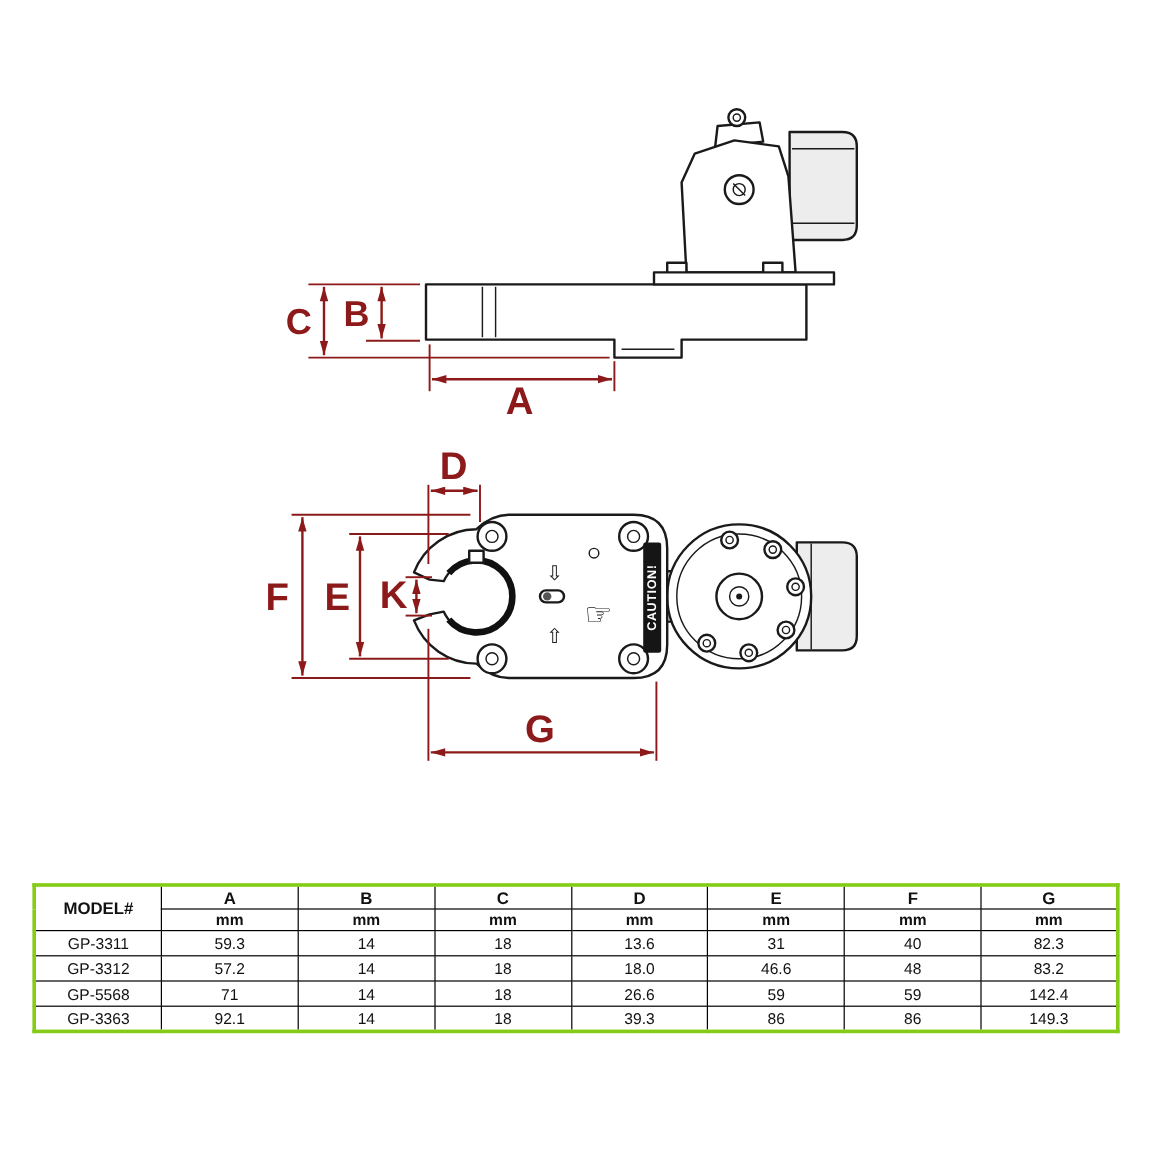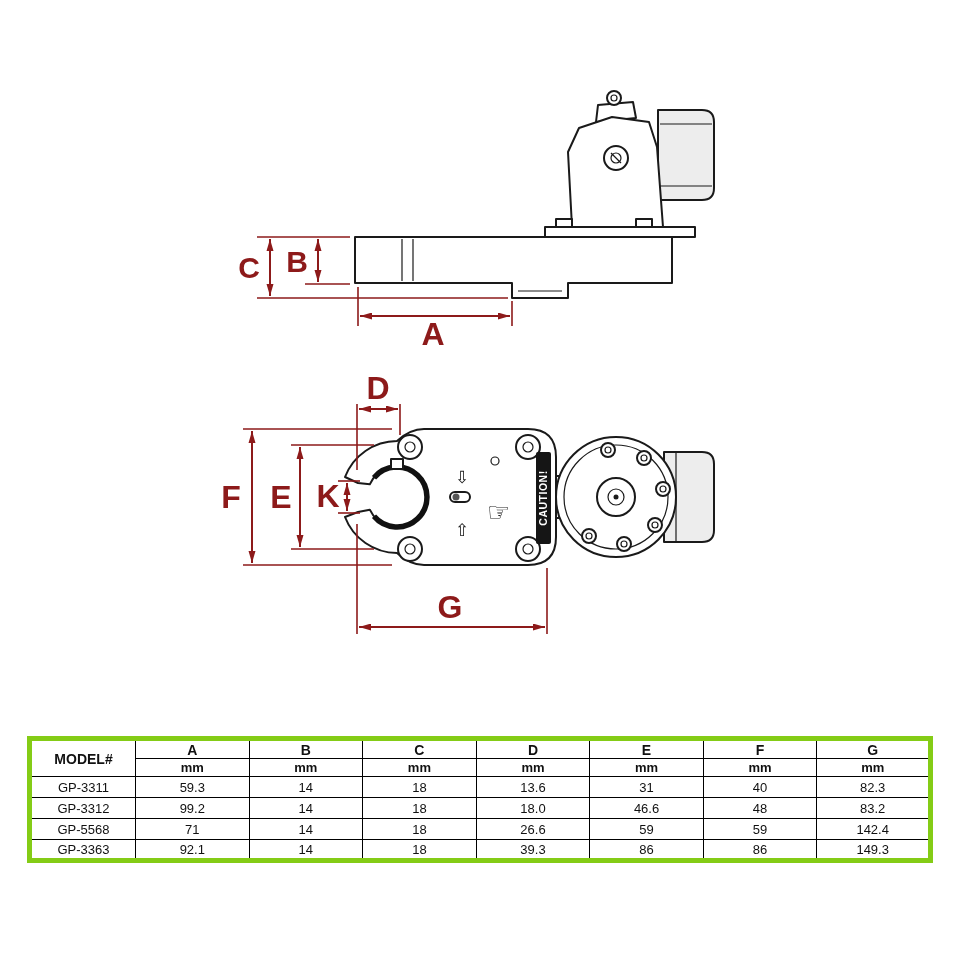--- a/index.html
+++ b/index.html
@@ -13,21 +13,21 @@
   .fillgray{fill:#ededed;}
   .dimline{stroke:#8d1a1a;stroke-width:2;fill:none;}
   .extline{stroke:#8d1a1a;stroke-width:1.6;fill:none;}
   .dimtext{fill:#8d1a1a;font-family:"Liberation Sans",sans-serif;font-weight:bold;
            font-size:32px;text-anchor:middle;}
   .dimtext.sm{font-size:30px;}
   .glyph{fill:#222;font-family:"DejaVu Sans",sans-serif;}
 
   
   .spec-table{position:absolute;left:27px;top:736px;width:906px;border-collapse:collapse;
-              table-layout:fixed;border:5px solid #84cc16;background:#fff;}
+              table-layout:fixed;border:3px solid #84cc16;background:#fff;}
   .spec-table td{border:1px solid #000;text-align:center;vertical-align:middle;
                  font-size:13px;color:#111;padding:0 2px;overflow:hidden;white-space:nowrap;}
   tr.hdr{height:20px;}  tr.hdr td{font-weight:bold;font-size:14px;}
   tr.unit-row{height:18px;} tr.unit-row td{font-weight:bold;text-align:center;}
   tr.data-row{height:21px;}
   td.model-h{font-weight:bold;font-size:14px;}
 </style>
 </head>
 <body>
 
@@ -215,21 +215,21 @@
       <td>59.3</td>
       <td>14</td>
       <td>18</td>
       <td>13.6</td>
       <td>31</td>
       <td>40</td>
       <td>82.3</td>
     </tr>
     <tr class="data-row">
       <td>GP-3312</td>
-      <td>99.2</td>
+      <td>57.2</td>
       <td>14</td>
       <td>18</td>
       <td>18.0</td>
       <td>46.6</td>
       <td>48</td>
       <td>83.2</td>
     </tr>
     <tr class="data-row">
       <td>GP-5568</td>
       <td>71</td>

